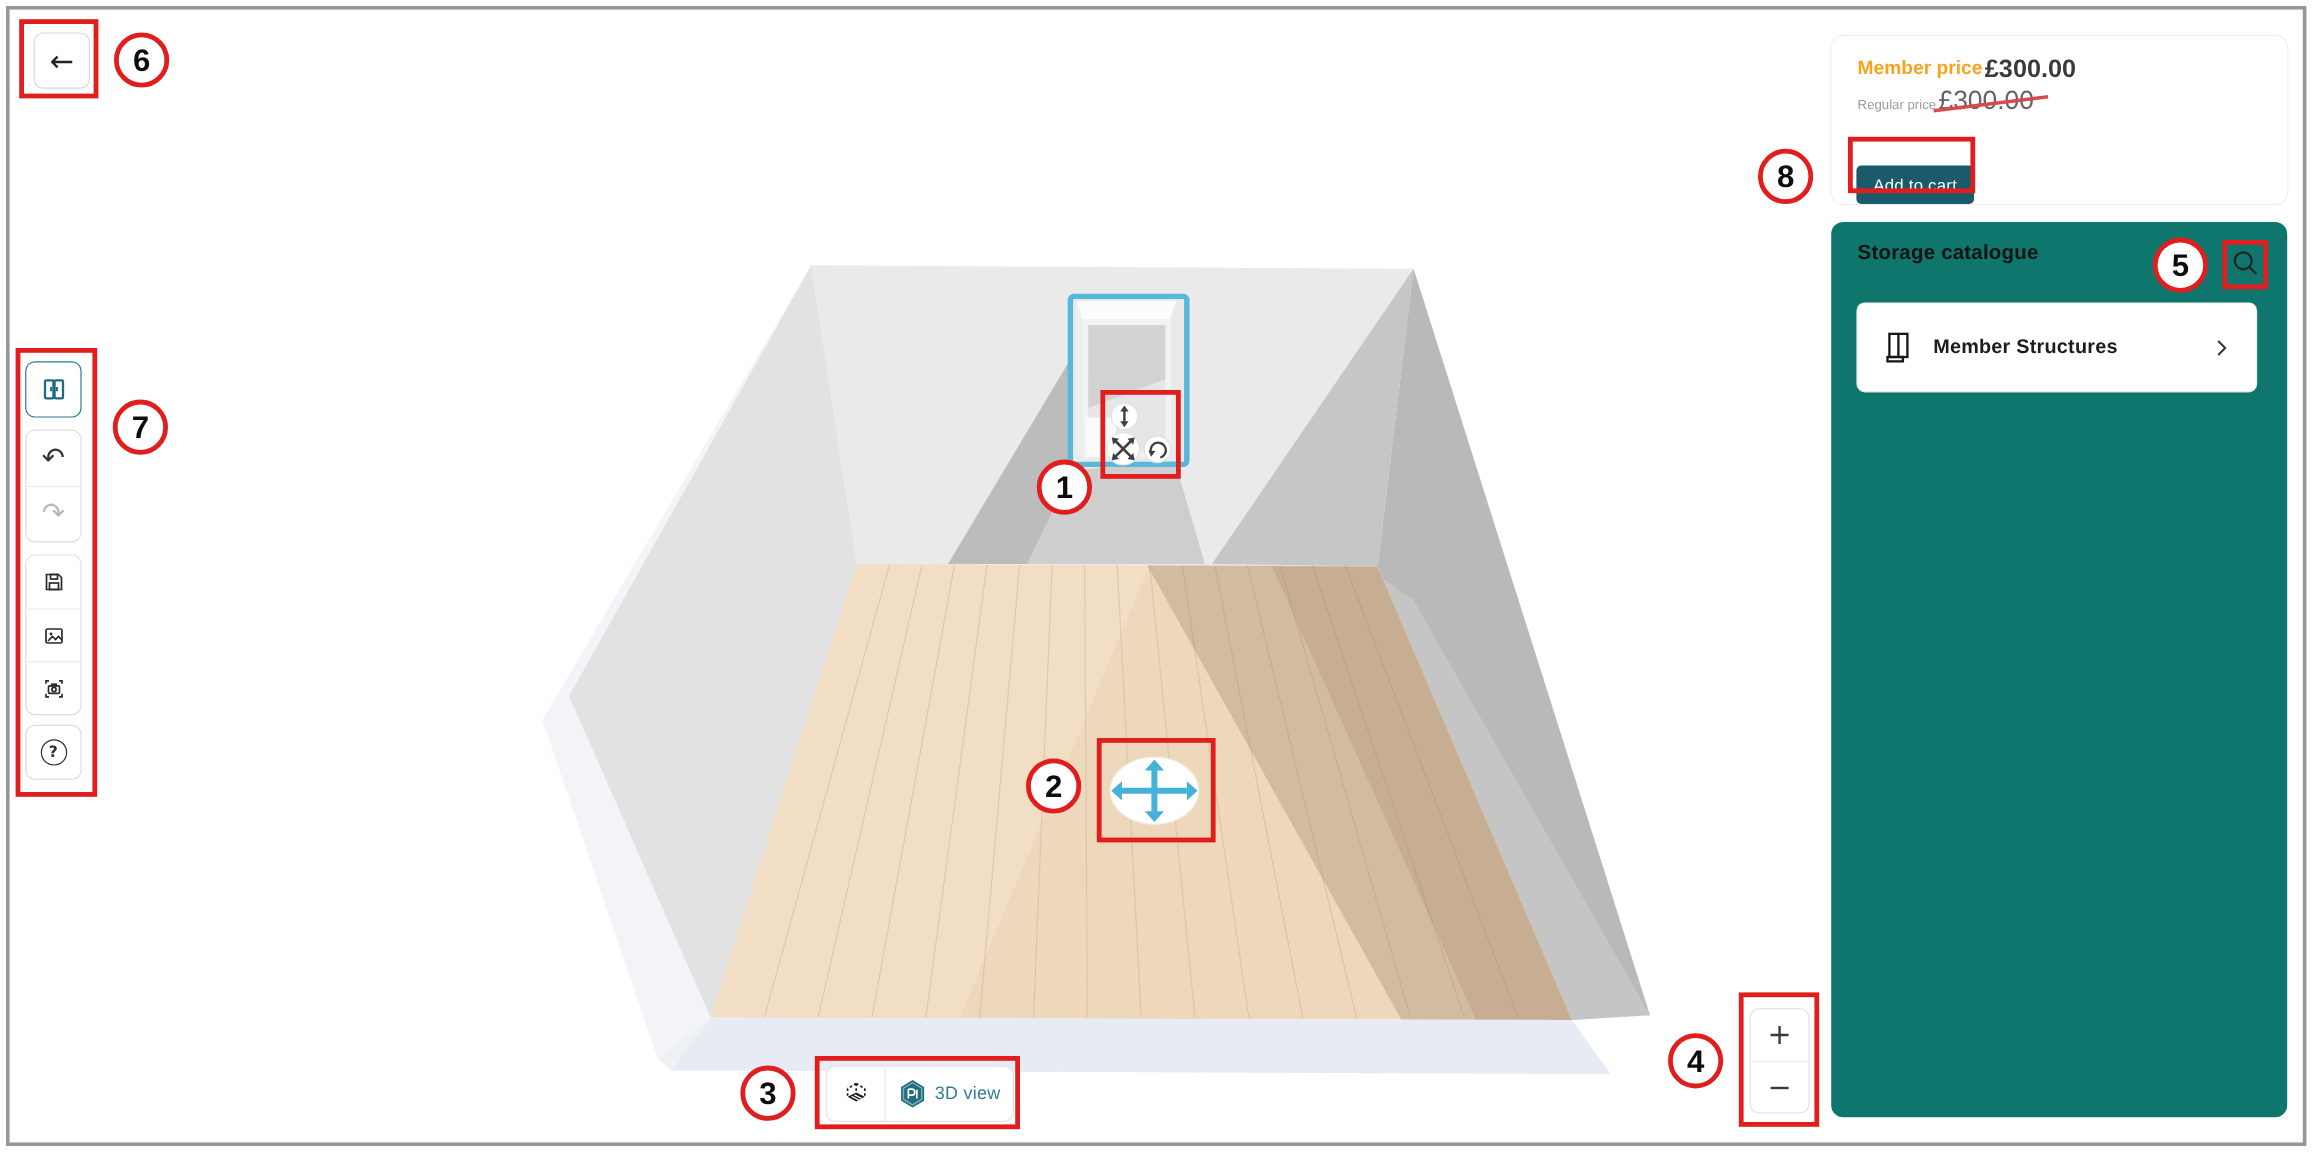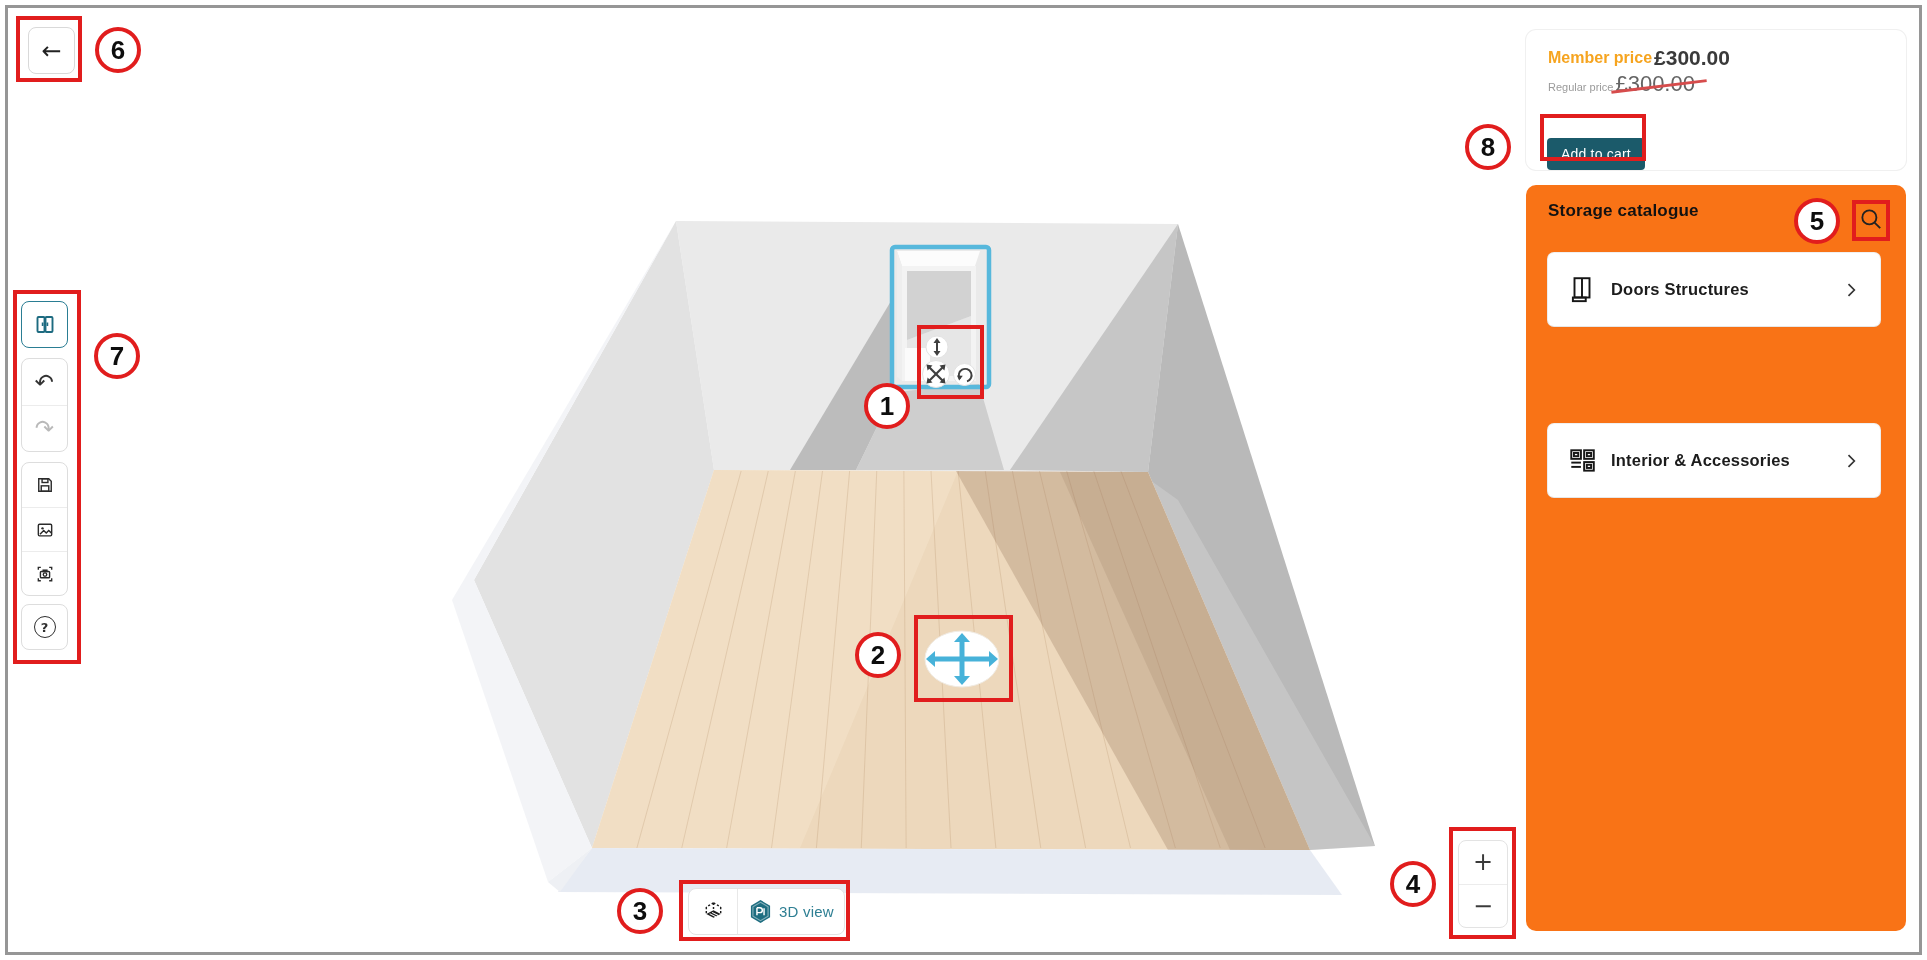--- a/index.html
+++ b/index.html
@@ -53,21 +53,21 @@
   .price-line1{display:flex;align-items:center}
   .member-label{color:var(--orange);font-weight:700;font-size:16px}
   .member-value{font-size:21px;font-weight:700;color:#3a3a3a;margin-left:2px}
   .price-line2{display:flex;align-items:baseline;margin-top:1px}
   .reg-label{font-size:11px;color:#9b9b9b}
   .reg-value{font-size:22px;color:#646464;font-weight:400;position:relative;margin-left:2px}
   .strike{position:absolute;left:-4px;right:-12px;top:54%;height:2.5px;background:#d64c4c;transform:rotate(-7deg)}
   .cart-btn{position:absolute;left:21px;top:108px;background:var(--teal-dark);color:#fff;border:none;
             border-radius:4px;font-size:14px;padding:8px 14px;font-family:inherit;letter-spacing:.2px}
 
-  .cat-card{position:absolute;left:1526px;top:185px;width:380px;height:746px;background:#f97316;
+  .cat-card{position:absolute;left:1526px;top:185px;width:380px;height:746px;background:#0f766e;
             border-radius:10px;z-index:3}
   .cat-title{position:absolute;left:22px;top:16px;font-size:17px;font-weight:700;color:#121212;letter-spacing:.2px}
   .search-btn{position:absolute;left:330px;top:19px;width:30px;height:30px;display:flex;align-items:center;justify-content:center;background:transparent;border:none}
   .cat-item{position:absolute;left:22px;width:332px;height:73px;background:#fff;border-radius:6px;
             box-shadow:0 1px 2px rgba(0,0,0,.05),0 0 0 1px #f0f0f0;display:flex;align-items:center;padding:0 19px}
   .cat-icon{width:30px;height:30px;margin-right:14px;flex:0 0 auto;display:flex;align-items:center;justify-content:center}
   .cat-label{font-size:16.5px;font-weight:600;color:#1c1c1c;letter-spacing:.2px}
   .cat-chevron{margin-left:auto;display:flex;align-items:center}
 
   
@@ -267,49 +267,29 @@
     </button>
 
     <div class="cat-item" style="top:68px">
       <span class="cat-icon">
         <svg width="30" height="30" viewBox="0 0 28 28" fill="none" stroke="#161616" stroke-width="1.8">
           <rect x="7" y="3" width="14" height="18"></rect>
           <line x1="14" y1="3" x2="14" y2="21"></line>
           <rect x="5.5" y="21" width="12" height="3.4"></rect>
         </svg>
       </span>
-      <span class="cat-label">Doors Structures</span>
+      <span class="cat-label">Member Structures</span>
       <span class="cat-chevron">
         <svg width="20" height="20" viewBox="0 0 24 24" fill="none" stroke="#333" stroke-width="2">
             <polyline points="9,5 16,12 9,19"></polyline>
           </svg>
       </span>
     </div>
 
 
-    <div class="cat-item" style="top:239px">
-      <span class="cat-icon">
-        <svg width="30" height="30" viewBox="0 0 28 28" fill="none" stroke="#161616" stroke-width="1.8">
-          <rect x="4" y="4" width="9" height="8"></rect>
-          <rect x="6.5" y="6.5" width="4" height="3"></rect>
-          <line x1="4" y1="15.5" x2="13" y2="15.5"></line>
-          <line x1="4" y1="19.5" x2="13" y2="19.5"></line>
-          <rect x="16" y="4" width="9" height="8"></rect>
-          <rect x="18.5" y="6.5" width="4" height="3"></rect>
-          <rect x="16" y="15" width="9" height="8"></rect>
-          <rect x="18.5" y="17.5" width="4" height="3"></rect>
-        </svg>
-      </span>
-      <span class="cat-label">Interior &amp; Accessories</span>
-      <span class="cat-chevron">
-        <svg width="20" height="20" viewBox="0 0 24 24" fill="none" stroke="#333" stroke-width="2">
-            <polyline points="9,5 16,12 9,19"></polyline>
-          </svg>
-      </span>
-    </div>
   </div>
 
   <div class="ann-rect" style="left:16px;top:16px;width:66px;height:66px"></div>
   <div class="ann-rect" style="left:13px;top:290px;width:68px;height:374px"></div>
   <div class="ann-rect" style="left:917px;top:325px;width:67px;height:74px"></div>
   <div class="ann-rect" style="left:914px;top:615px;width:99px;height:87px"></div>
   <div class="ann-rect" style="left:679px;top:880px;width:171px;height:61px"></div>
   <div class="ann-rect" style="left:1449px;top:827px;width:67px;height:112px"></div>
   <div class="ann-rect" style="left:1852px;top:200px;width:38px;height:41px"></div>
   <div class="ann-rect" style="left:1540px;top:114px;width:106px;height:47px"></div>

